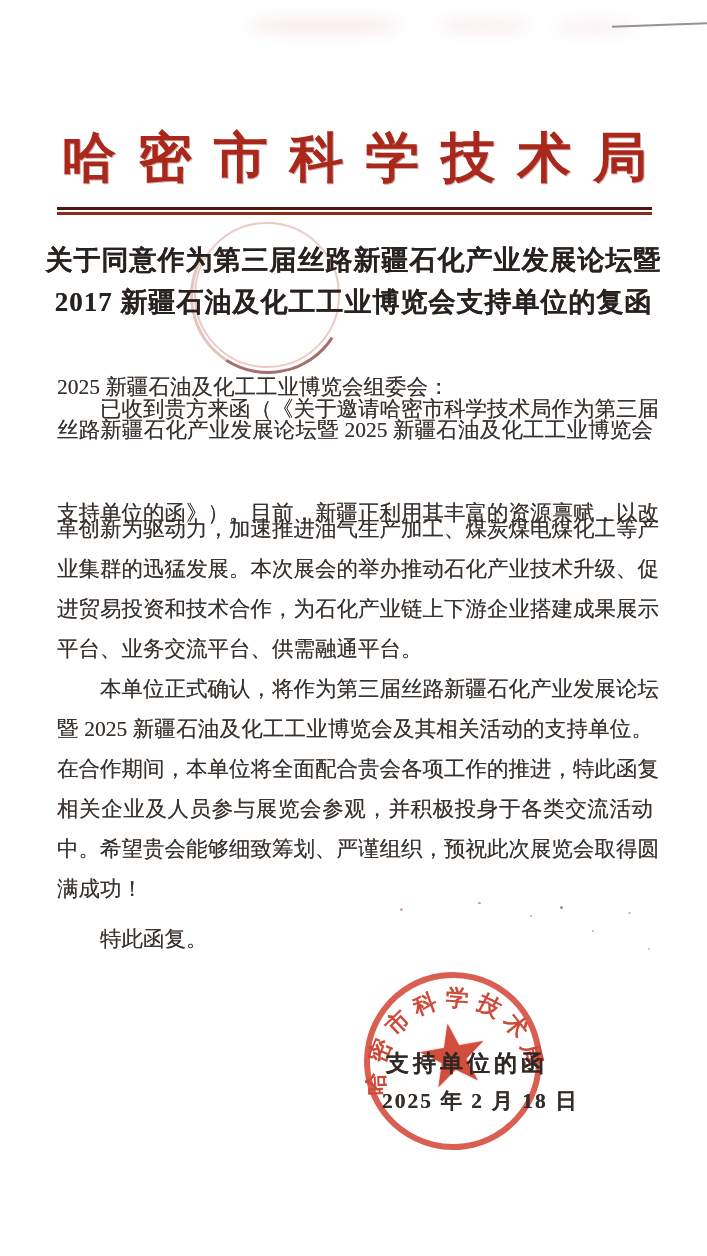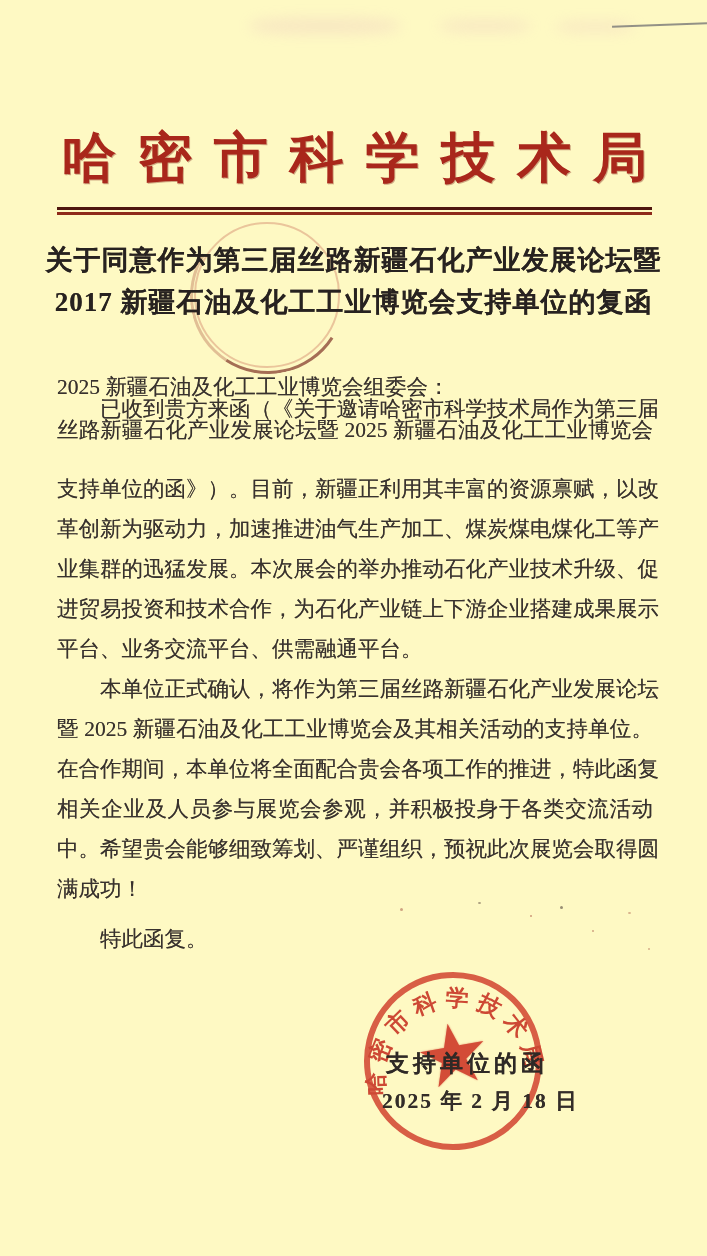--- a/index.html
+++ b/index.html
@@ -1,18 +1,18 @@
 <!DOCTYPE html>
 <html><head>
 <meta charset="utf-8">
 <style>
   html,body{margin:0;padding:0;background:#e8e8e8;}
   #page{
     position:relative;width:707px;height:1256px;margin:0 auto;
-    background:#fef9c3;overflow:hidden;
+    background:#ffffff;overflow:hidden;
     font-family:"Liberation Serif","DejaVu Serif",serif;
   }
   
   .smudge{position:absolute;background:#e8b9c0;filter:blur(7px);opacity:.28;border-radius:40%;}
   .scanline{position:absolute;height:2px;background:#6f6f72;opacity:.75;transform:rotate(-2deg);}
   
   .agency{
     position:absolute;left:62px;top:122px;width:585px;
     font-size:54px;font-weight:bold;color:#a9271b;
     text-align:justify;text-align-last:justify;
@@ -81,21 +81,21 @@
   <div class="ghost-circle"></div>
   <div class="ghost-circle-dark"></div>
 
   <div class="title-line" style="top:242px;">关于同意作为第三届丝路新疆石化产业发展论坛暨</div>
   <div class="title-line" style="top:284px;">2017 新疆石油及化工工业博览会支持单位的复函</div>
 
   <div class="line loose" style="top:352px;margin-top:20px;">2025 新疆石油及化工工业博览会组委会：</div>
 
   <div class="line indent" style="top:394px;">已收到贵方来函（《关于邀请哈密市科学技术局作为第三届</div>
   <div class="line" style="top:415px;">丝路新疆石化产业发展论坛暨 2025 新疆石油及化工工业博览会</div>
-  <div class="line" style="top:474px;">支持单位的函》）。目前，新疆正利用其丰富的资源禀赋，以改</div>
+  <div class="line" style="top:498px;">支持单位的函》）。目前，新疆正利用其丰富的资源禀赋，以改</div>
   <div class="line" style="top:514px;">革创新为驱动力，加速推进油气生产加工、煤炭煤电煤化工等产</div>
   <div class="line" style="top:554px;">业集群的迅猛发展。本次展会的举办推动石化产业技术升级、促</div>
   <div class="line" style="top:594px;">进贸易投资和技术合作，为石化产业链上下游企业搭建成果展示</div>
   <div class="line loose" style="top:634px;">平台、业务交流平台、供需融通平台。</div>
 
   <div class="line indent" style="top:674px;">本单位正式确认，将作为第三届丝路新疆石化产业发展论坛</div>
   <div class="line" style="top:714px;">暨 2025 新疆石油及化工工业博览会及其相关活动的支持单位。</div>
   <div class="line" style="top:754px;">在合作期间，本单位将全面配合贵会各项工作的推进，特此函复</div>
   <div class="line" style="top:794px;">相关企业及人员参与展览会参观，并积极投身于各类交流活动</div>
   <div class="line" style="top:834px;">中。希望贵会能够细致筹划、严谨组织，预祝此次展览会取得圆</div>

